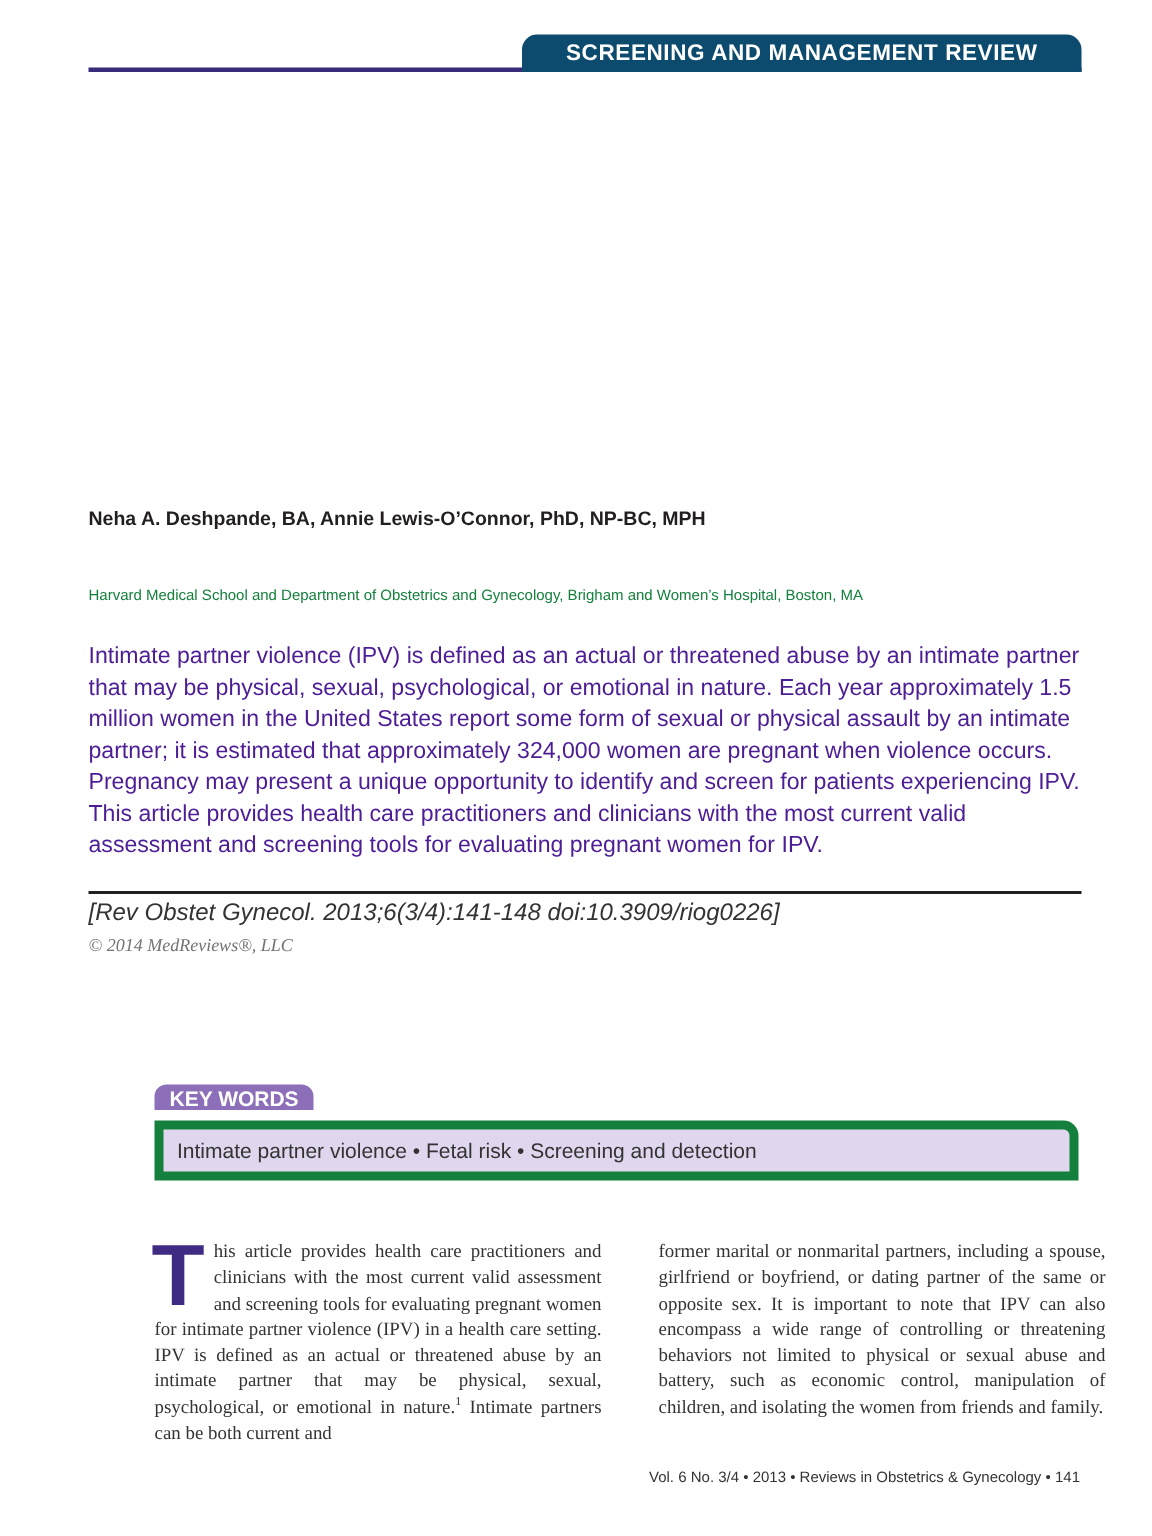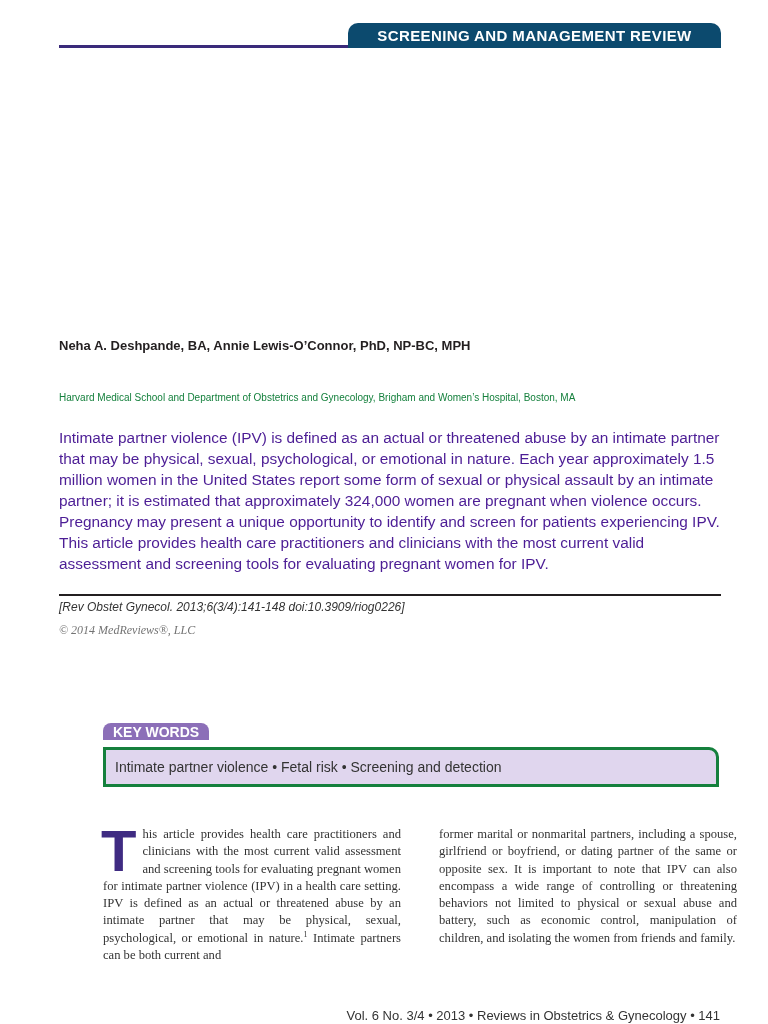--- a/index.html
+++ b/index.html
@@ -12,37 +12,37 @@
     border-radius: 10px 10px 0 0; color: #ffffff; font-weight: bold; font-size: 15px; letter-spacing: 0.4px;
     display: flex; align-items: center; justify-content: center; }
 
   .title { position: absolute; left: 59px; top: 224px; width: 680px; font-size: 35px; line-height: 45px;
     font-weight: bold; letter-spacing: -0.5px; color: #231f20; margin: 0; }
   .authors { position: absolute; left: 59px; top: 338px; font-size: 13px; font-weight: bold; }
   .affiliation { position: absolute; left: 59px; top: 356px; width: 650px; font-size: 10px; line-height: 19px; color: #15803d; margin-top: 32px; }
 
   .abstract { position: absolute; left: 59px; top: 427px; width: 664px; font-size: 15.4px; line-height: 21px; color: #4c1d95; }
   .abstract-rule { position: absolute; left: 59px; top: 594px; width: 662px; height: 2px; background: #231f20; }
-  .citation { position: absolute; left: 59px; top: 600px; font-size: 12px; font-style: italic; color: #333; }
+  .citation { position: absolute; left: 59px; top: 600px; font-size: 16px; font-style: italic; color: #333; }
   .copyright { position: absolute; left: 59px; top: 623px; font-size: 12px; font-style: italic; color: #737373; }
 
   .kw-tab { position: absolute; left: 103px; top: 723px; width: 106px; height: 17px; background: #8c6fb8;
     border-radius: 8px 8px 0 0; color: #fff; font-weight: bold; font-size: 14px; display: flex; align-items: center; padding-left: 10px; box-sizing: border-box; }
   .kw-box { position: absolute; left: 103px; top: 747px; width: 616px; height: 40px; background: #e0d6ee;
-    border: 3px solid #15803d; border-radius: 0 10px 0 0; box-sizing: border-box; font-size: 14px; color: #333;
+    border: 6px solid #15803d; border-radius: 0 10px 0 0; box-sizing: border-box; font-size: 14px; color: #333;
     display: flex; align-items: center; padding-left: 9px; }
 
   .col { position: absolute; top: 826px; width: 298px; font-size: 12.6px; line-height: 17.3px; text-align: justify; color: #333; }
   .col-left { left: 103px; }
   .col-right { left: 423px; margin-left: 16px; }
   .dropcap { float: left; font-family: "Liberation Sans", "DejaVu Sans", sans-serif; font-weight: bold; color: #3f2b82;
     font-size: 58px; line-height: 46px; margin: 2px 6px 0 -2px; }
   sup { font-size: 8px; line-height: 0; }
 
-  .footer { position: absolute; right: 48px; top: 980px; font-size: 13px; color: #333; margin-top: 28px; }
+  .footer { position: absolute; right: 48px; top: 980px; font-size: 10px; color: #333; }
 </style>
 </head>
 <body>
 
 <div class="header-rule"></div>
 <div class="header-tab sans">SCREENING AND MANAGEMENT REVIEW</div>
 
 <h1 class="title sans">
   <br>
 </h1>

